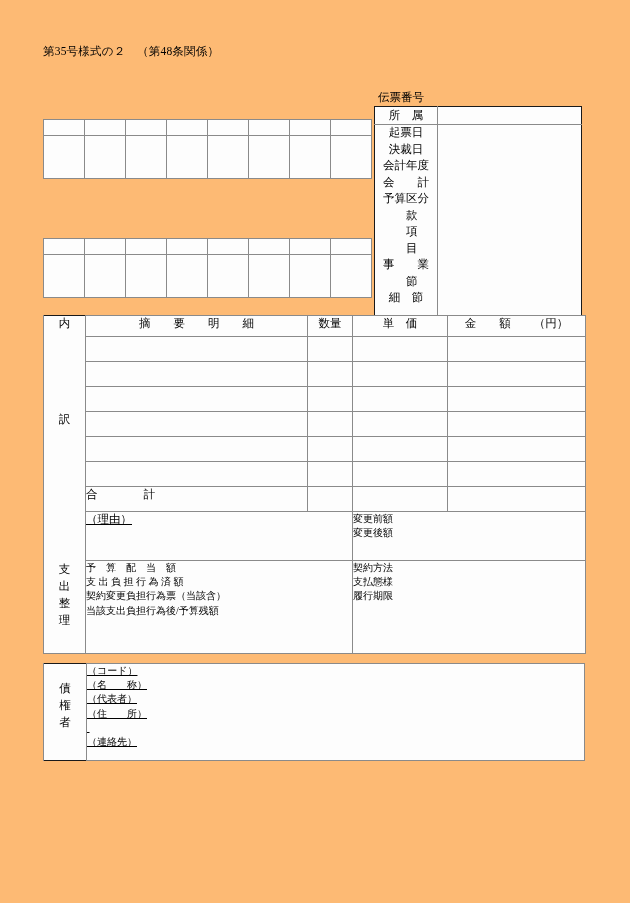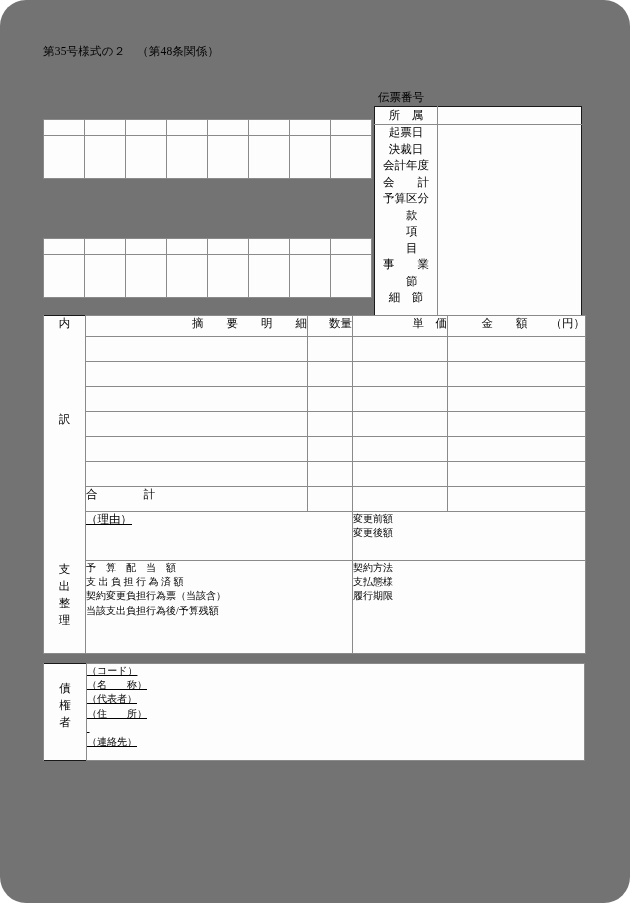--- a/index.html
+++ b/index.html
@@ -12,22 +12,21 @@
     height: 903px;
     position: relative;
     font-family: "Liberation Serif", "DejaVu Serif", serif;
     color: #000000;
     overflow: hidden;
   }
 
   .page {
     position: absolute;
     inset: 0;
-    background: #737373;
-    border-radius: 26px;
+    background: #fdba74;
   }
 
   
   .form-no {
     position: absolute;
     left: 43px;
     top: 44px;
     font-size: 11.5px;
     letter-spacing: 0.2px;
     white-space: pre;
@@ -123,21 +122,21 @@
     border-bottom: none !important;
     border-top: none !important;
   }
   .side-label.capbot { border-bottom: 0.8px solid #8a8a8a !important; }
   .col-desc  { width: 222px; }
   .col-qty   { width: 45px; }
   .col-price { width: 95px; }
   .col-amt   { width: 138px; }
 
   .hdr-cell {
-    text-align: right;
+    text-align: center;
     font-size: 11.5px;
     height: 20px;
     line-height: 20px;
     white-space: pre;
   }
   .row-cell { height: 24px; }
   .total-cell {
     text-align: left;
     height: 24px;
     line-height: 24px;

